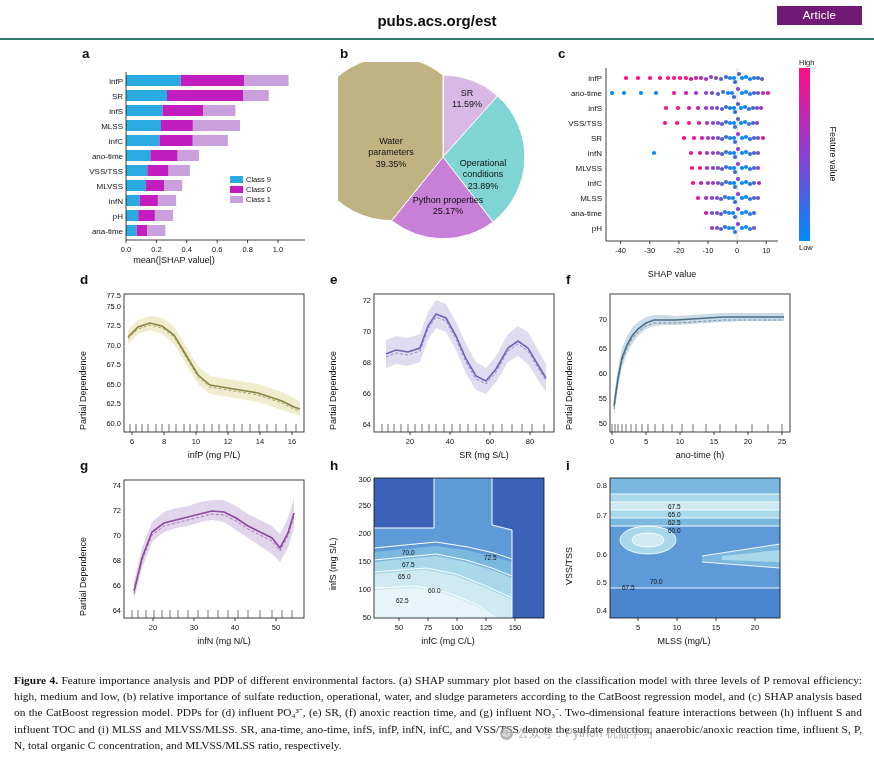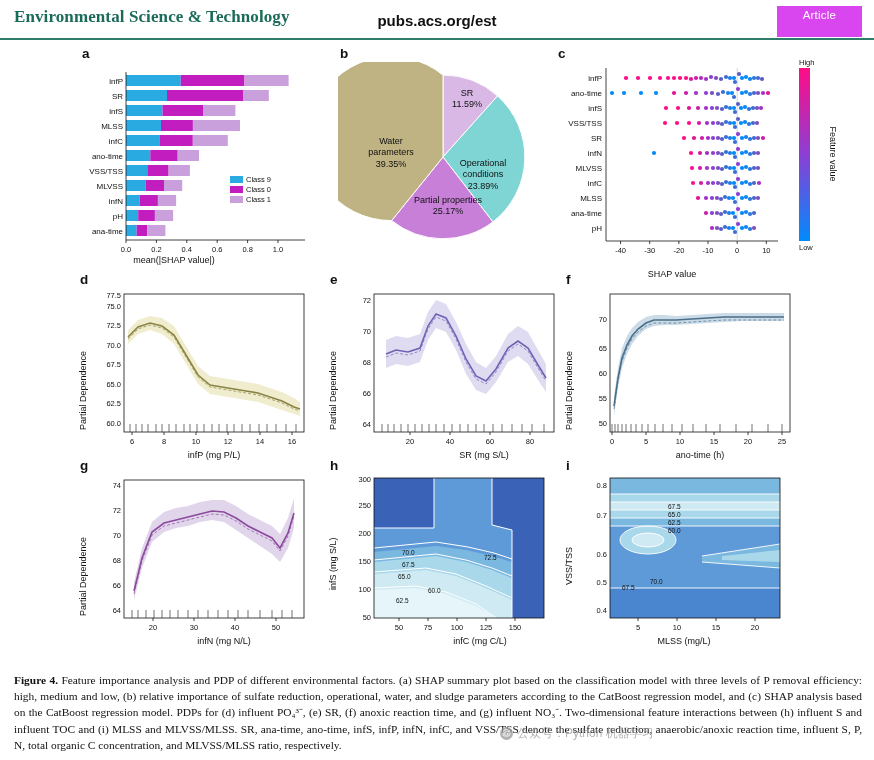--- a/index.html
+++ b/index.html
@@ -22,23 +22,23 @@
     font-family: "Liberation Serif", serif;
     font-size: 17px; font-weight: bold; color:#1b6b5a; letter-spacing:0.1px;
   }
   #header-url {
     position:absolute; left:0; top:12px; width:874px; text-align:center;
     font-family:"Liberation Sans", sans-serif;
     font-size:15px; font-weight:bold; color:#111;
   }
   #article-badge {
     position:absolute; right:12px; top:6px;
-    background:#d946ef; color:#fff;
+    background:#701a75; color:#fff;
     font-family:"Liberation Sans", sans-serif;
-    font-size:11.5px; padding:3px 26px 16px 26px; letter-spacing:0.2px;
+    font-size:11.5px; padding:3px 26px 4px 26px; letter-spacing:0.2px;
   }
   
   #figure {
     position:absolute; top:40px; left:0; width:874px; height:630px;
     background:#fff;
   }
   .panel-letter {
     position:absolute; font-family:"Liberation Sans", sans-serif;
     font-weight:bold; font-size:13.5px; color:#111;
   }
@@ -78,21 +78,20 @@
   }
   .contour-label {
     position:absolute; font-family:"Liberation Sans", sans-serif;
     font-size:6.5px; color:#111; white-space:nowrap;
   }
 </style>
 </head>
 <body>
 
 <div id="header">
-  <div id="journal-title">Environmental Science &amp; Technology</div>
   <div id="header-url">pubs.acs.org/est</div>
   <div id="article-badge">Article</div>
 </div>
 
 <div id="figure">
 
   <div class="panel-letter" style="left:82px; top:6px;">a</div>
   <div>
   <svg width="250" height="200" style="position:absolute; left:70px; top:18px;">
 
@@ -209,21 +208,21 @@
   </div>
   <div class="pie-label" style="left:432px; top:48px; width:70px;">
     <span>SR</span><br>
     <span>11.59%</span>
   </div>
   <div class="pie-label" style="left:444px; top:118px; width:78px;">
     <span>Operational conditions</span><br>
     <span>23.89%</span>
   </div>
   <div class="pie-label" style="left:410px; top:155px; width:76px;">
-    <span>Partial properties</span><br>
+    <span>Python properties</span><br>
     <span>25.17%</span>
   </div>
   <div class="pie-label" style="left:356px; top:96px; width:70px;">
     <span>Water parameters</span><br>
     <span>39.35%</span>
   </div>
 
   <div class="panel-letter" style="left:558px; top:6px;">c</div>
   <div>
   <svg width="300" height="210" style="position:absolute; left:546px; top:18px;">
@@ -800,21 +799,21 @@
     </g>
   </svg>
   </div>
   <div class="contour-label" style="left:402px; top:509px;">70.0</div>
   <div class="contour-label" style="left:402px; top:521px;">67.5</div>
   <div class="contour-label" style="left:398px; top:533px;">65.0</div>
   <div class="contour-label" style="left:396px; top:557px;">62.5</div>
   <div class="contour-label" style="left:428px; top:547px;">60.0</div>
   <div class="contour-label" style="left:484px; top:514px;">72.5</div>
   <div class="axis-label vert" style="left:328px; top:550px;">infS (mg S/L)</div>
-  <div class="axis-label" style="left:448px; top:596px; transform:translateX(-50%);margin-left:32px;">infC (mg C/L)</div>
+  <div class="axis-label" style="left:448px; top:596px; transform:translateX(-50%);">infC (mg C/L)</div>
 
   <div class="panel-letter" style="left:566px; top:418px;">i</div>
   <div>
   <svg width="230" height="180" style="position:absolute; left:552px; top:430px;">
     <defs>
           <clipPath id="clipI">
             <rect x="58" y="8" width="170" height="140"></rect>
           </clipPath>
         </defs>
     <g clip-path="url(#clipI)">

